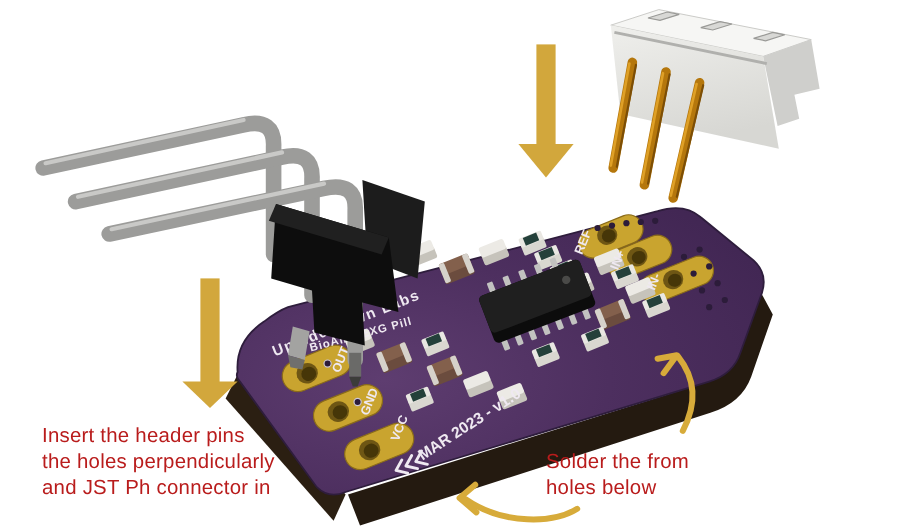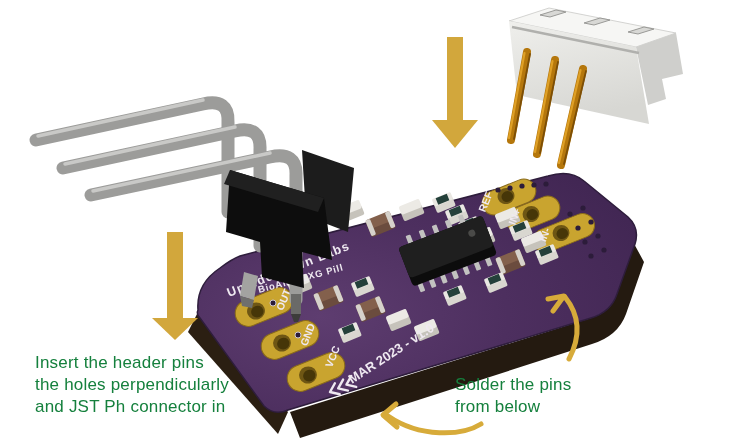--- a/index.html
+++ b/index.html
@@ -1,19 +1,19 @@
 <!DOCTYPE html>
 <html><head>
 <meta charset="utf-8">
 <style>
   html,body{margin:0;padding:0;background:#ffffff;}
   #stage{position:relative;width:750px;height:441px;background:#ffffff;overflow:hidden;
          font-family:"Liberation Sans", sans-serif;}
   #scene{position:absolute;left:0;top:0;}
-  .note{position:absolute;color:#15803d;font-size:17px;line-height:22px;letter-spacing:.2px;}
+  .note{position:absolute;color:#b91c1c;font-size:17px;line-height:22px;letter-spacing:.2px;}
   #note-left{left:35px;top:352px;}
   #note-right{left:455px;top:374px;}
   .silk{fill:#efe9f1;font-family:"Liberation Sans",sans-serif;font-weight:bold;}
 </style>
 </head>
 <body>
 
 <div id="stage">
 
 <svg id="scene" width="750" height="441" viewBox="0 0 750 441">
@@ -256,17 +256,17 @@
     <polyline points="396,404 383,415 397,427"></polyline>
   </g>
 </svg>
 
 <div class="note" id="note-left">
   <div>Insert the header pins</div>
   <div>the holes perpendicularly</div>
   <div>and JST Ph connector in</div>
 </div>
 <div class="note" id="note-right">
-  <div>Solder the pins</div>
-  <div>from below</div>
+  <div>Solder the from</div>
+  <div>holes below</div>
 </div>
 
 </div>
 
 </body></html>

